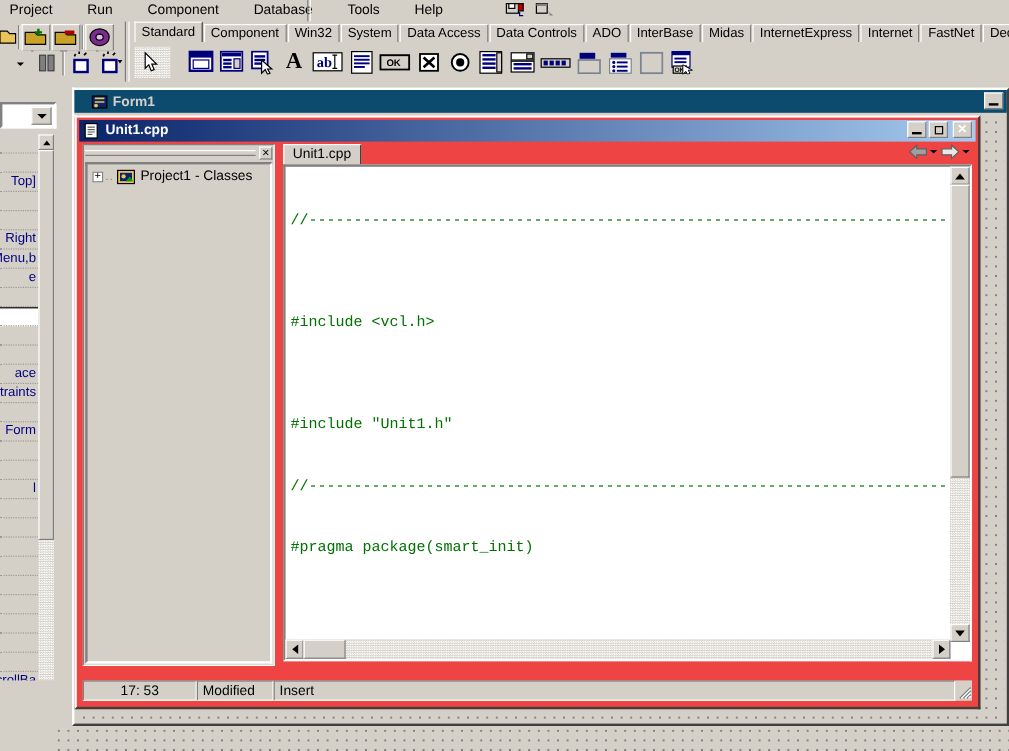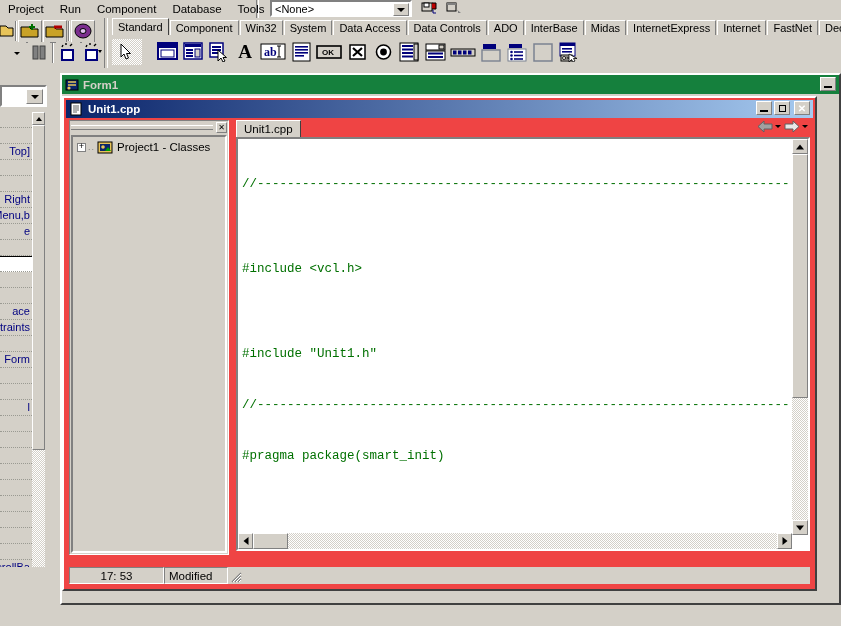--- a/index.html
+++ b/index.html
@@ -15,21 +15,21 @@
   .abs { position:absolute; }
 
   
   .out   { border:1px solid; border-color:#ffffff #808080 #808080 #ffffff; }
   .outt  { border:2px solid; border-color:#ffffff #404040 #404040 #ffffff; }
   .in    { border:1px solid; border-color:#808080 #ffffff #ffffff #808080; }
   .sunk  { border:2px solid; border-color:#808080 #ffffff #ffffff #808080; }
 
   
   #ide-top { left:0; top:0; width:841px; height:18px; background:#d4d0c8; }
-  #menubar { left:0; top:1px; height:16px; display:flex; align-items:center; }
+  #menubar { left:0; top:1px; height:16px; display:flex; align-items:center;gap:13px; }
   .menu-item {
     padding:1px 8px; font-size:11.5px; line-height:14px; color:#000; white-space:nowrap;
   }
 
   
   .vsep { width:2px; height:22px; border-left:1px solid #808080; border-right:1px solid #fff; }
 
   
   #none-combo { left:270px; top:0px; width:142px; height:17px; background:#fff; }
   #none-combo .txt { padding:1px 3px; font-size:11px; }
@@ -72,22 +72,22 @@
   #oi-combo { left:0; top:85px; width:47px; height:22px; background:#fff; }
   #oi-rows  { left:0; top:112px; width:45px; height:455px; background:#d4d0c8; }
   .oi-row { height:16px; border-bottom:1px dotted #9a9a92; position:relative; overflow:hidden; }
   .oi-txt { position:absolute; right:2px; top:1px; color:#000080; font-size:11px;
             font-family:"Liberation Sans", sans-serif; white-space:nowrap; }
   #oi-scroll { position:absolute; right:0; top:0; width:13px; bottom:0; background:#d4d0c8; }
 
   
   #form1 { left:60px; top:73px; width:781px; height:532px; background:#d4d0c8; }
   #form1-title {
-    height:19px; background:#15803d; color:#d4d0c8; font-weight:bold; font-size:11.5px;
-    display:flex; align-items:center; padding-left:3px;
+    height:19px; background:#0c4a6e; color:#d4d0c8; font-weight:bold; font-size:11.5px;
+    display:flex; align-items:center; padding-left:14px;
   }
   #form1-body { position:absolute; left:2px; right:2px; top:21px; bottom:2px;
     background-color:#d4d0c8;
     background-image:radial-gradient(#808080 0.6px, transparent 0.7px);
     background-size:8px 8px; background-position:2px 2px;
   }
 
   
   #editor { left:62px; top:96px; width:755px; height:495px; background:#ef4444; }
   #ed-title {
@@ -166,26 +166,20 @@
     <div class="menu-item">Project</div>
     <div class="menu-item">Run</div>
     <div class="menu-item">Component</div>
     <div class="menu-item">Database</div>
     <div class="menu-item">Tools</div>
     <div class="menu-item">Help</div>
   </div>
 
   <div class="abs" style="left:256px; top:0px; width:3px; height:18px; border-left:1px solid #808080; border-right:1px solid #fff;"></div>
 
-  <div class="abs sunk" id="none-combo">
-    <div class="txt">&lt;None&gt;</div>
-    <div class="btn out">
-      <span class="arrow-dn"></span>
-    </div>
-  </div>
 
   <div class="abs" style="left:420px; top:0; display:flex; align-items:center; height:18px;">
     <div class="tbtn" style="height:17px;">
       <svg class="icon-svg" width="20" height="15" viewBox="0 0 20 15">
         <rect x="2" y="2" width="10" height="8" fill="#d4d0c8" stroke="#000"></rect>
         <rect x="4" y="2" width="5" height="4" fill="#fff" stroke="#000"></rect>
         <path d="M12 2 L16 2 L16 8 L12 8" fill="#b00" stroke="#000"></path>
         <path d="M13 9 l0 3 l3 0" fill="none" stroke="#00007b"></path>
       </svg>
     </div>
@@ -651,20 +645,21 @@
         <div class="sb-btn out" style="position:absolute;right:0;top:0;width:15px;height:16px;">
             <span class="tri tri-rt"></span>
           </div>
       </div>
     </div>
   </div>
 
   <div id="statusbar">
     <div class="sb-cell in" style="width:95px; justify-content:center;text-align:center;">17: 53</div>
     <div class="sb-cell in" style="width:64px;">Modified</div>
+    <div class="sb-cell in" style="flex:1;">Insert</div>
     <div style="width:14px;height:14px;position:relative;">
       <svg width="14" height="14" viewBox="0 0 14 14">
         <path d="M13 4 L4 13 M13 7 L7 13 M13 10 L10 13" stroke="#808080" stroke-width="1.4"></path>
         <path d="M13 5 L5 13 M13 8 L8 13 M13 11 L11 13" stroke="#ffffff" stroke-width="1"></path>
       </svg>
     </div>
   </div>
 </div>
 
 <div class="abs" id="desk-bottom"></div>

